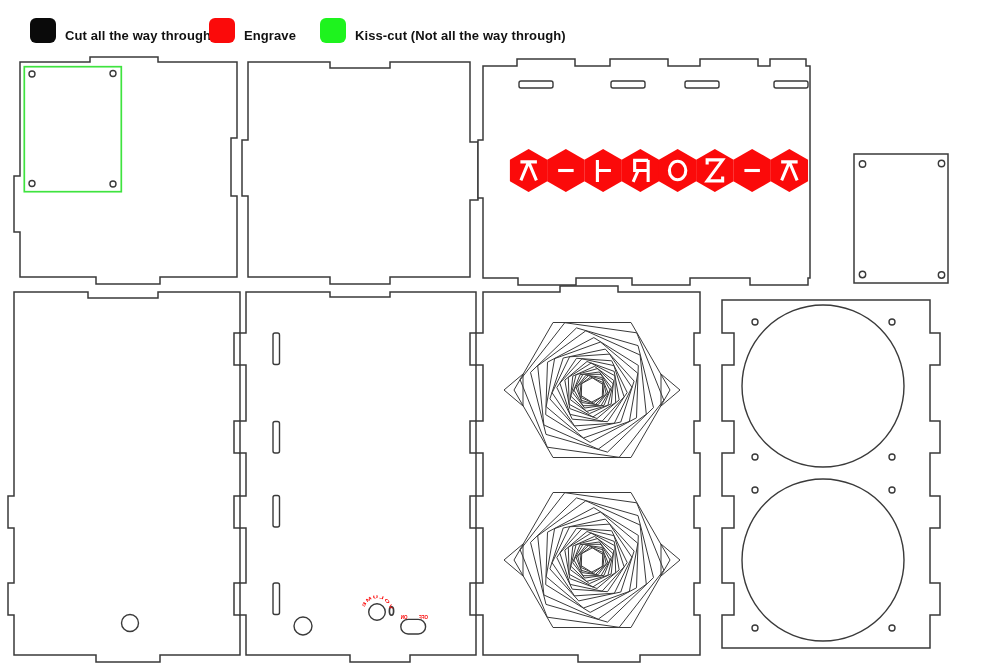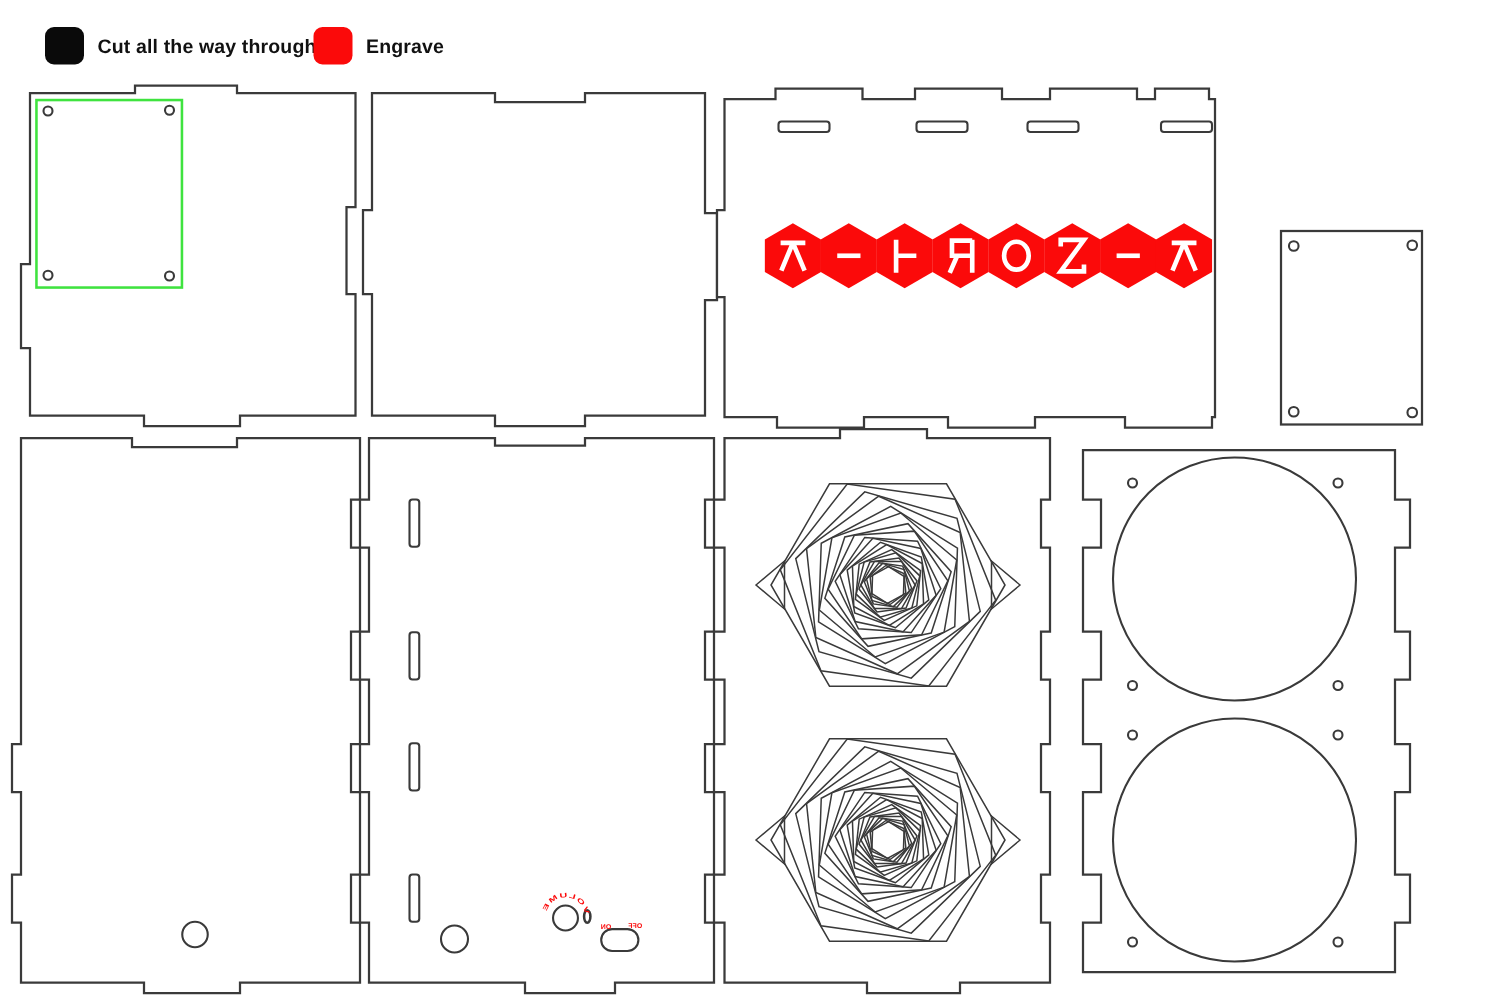--- a/index.html
+++ b/index.html
@@ -1,19 +1,19 @@
 <!DOCTYPE html>
 <html><head>
 <meta charset="utf-8">
 <style>
   html,body{margin:0;padding:0;background:#fff;}
   .stage{position:relative;width:1001px;height:667px;background:#fff;overflow:hidden;
          font-family:"Liberation Sans",sans-serif;}
   .legend{position:absolute;top:0;left:0;width:100%;height:56px;}
-  .legend-item{position:absolute;top:18px;display:flex;align-items:center;}
+  .legend-item{position:absolute;top:18px;display:flex;align-items:flex-end;}
   .legend-item .swatch{width:26px;height:25px;border-radius:6px;flex:0 0 auto;}
   .legend-item .lbl{margin-left:9px;font-size:13px;font-weight:700;color:#111;
                     letter-spacing:0.1px;white-space:nowrap;}
   .li-0{left:30px}.li-1{left:209px}.li-2{left:320px}
   svg.sheet{position:absolute;left:0;top:0;}
   .cut{fill:#ffffff;stroke:#3a3a3a;stroke-width:1.5;stroke-linejoin:miter;}
   .cut-detail{fill:none;stroke:#3a3a3a;stroke-width:1.4;}
   .kiss{fill:none;stroke:#3fe33f;stroke-width:1.7;}
   .engrave-text{font-family:"Liberation Sans",sans-serif;font-weight:700;}
   text{font-family:"Liberation Sans",sans-serif;}
@@ -24,20 +24,24 @@
 <div class="stage">
 
   <div class="legend">
     <div class="legend-item li-0">
       <span class="swatch" style="background: rgb(10, 10, 10);"></span>
       <span class="lbl">Cut all the way through</span>
     </div>
     <div class="legend-item li-1">
       <span class="swatch" style="background: rgb(251, 10, 10);"></span>
       <span class="lbl">Engrave</span>
+    </div>
+    <div class="legend-item li-2">
+      <span class="swatch" style="background: rgb(30, 243, 30);"></span>
+      <span class="lbl">Kiss-cut (Not all the way through)</span>
     </div>
   </div>
 
   <svg class="sheet" width="1001" height="667" viewBox="0 0 1001 667">
     <defs>
       <path id="vol-arc" d="M364.8,616.5 A13.2,13.2 0 1 1 389.2,616.5"></path>
     </defs>
 
     <g>
       <path class="cut" d="M20,62 H90 V57 H158 V62 H237 V138 H231 V196 H237 V277 H160 V284 H96 V277 H20 V232 H14 V176 H20 Z"></path>

